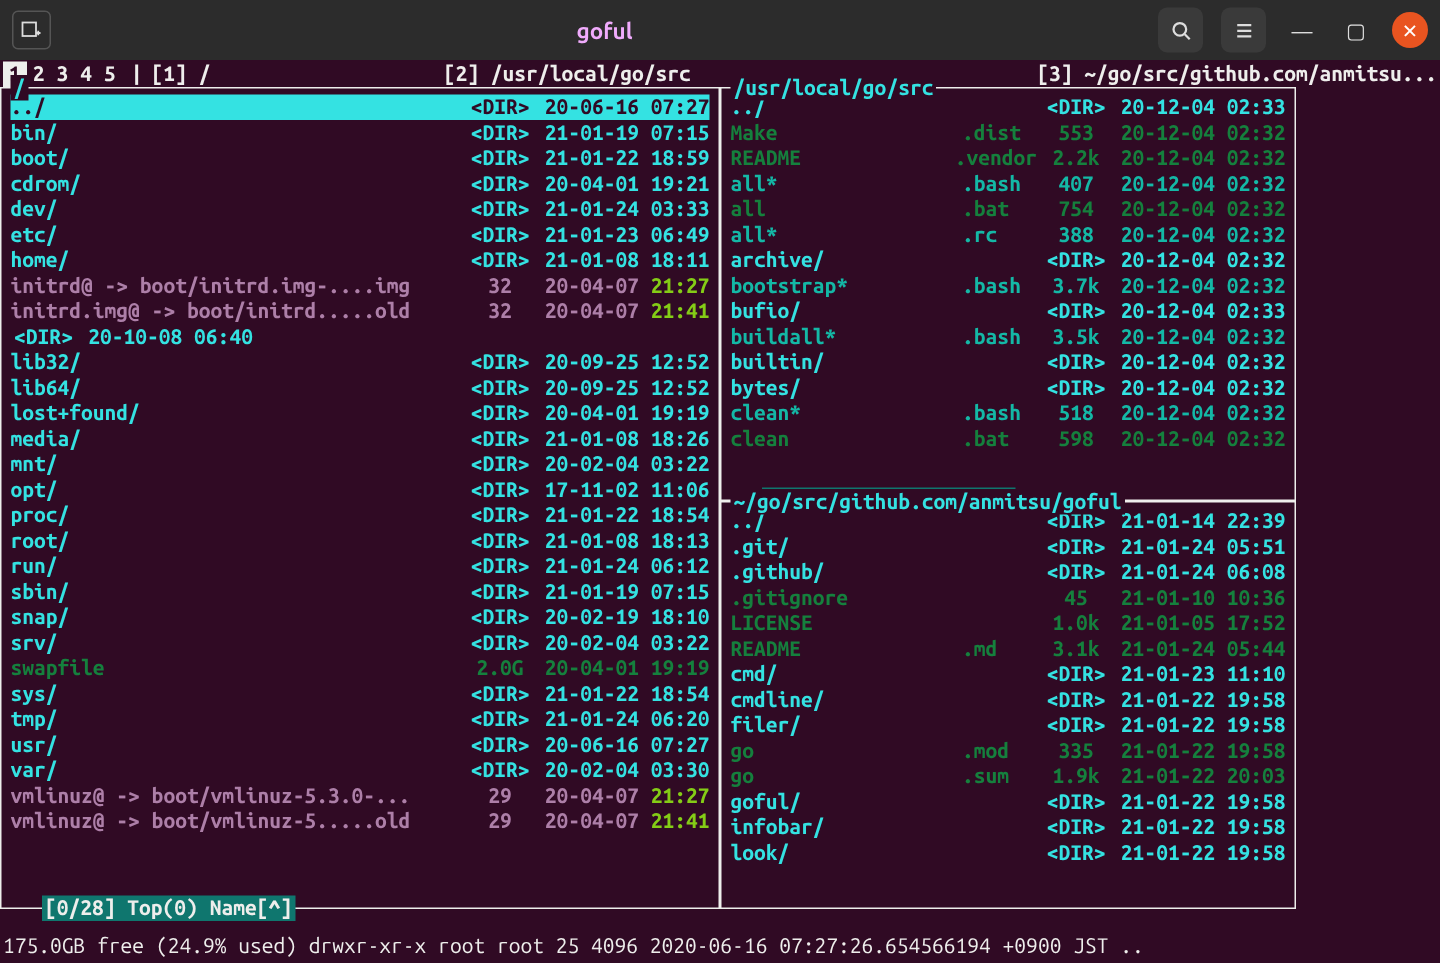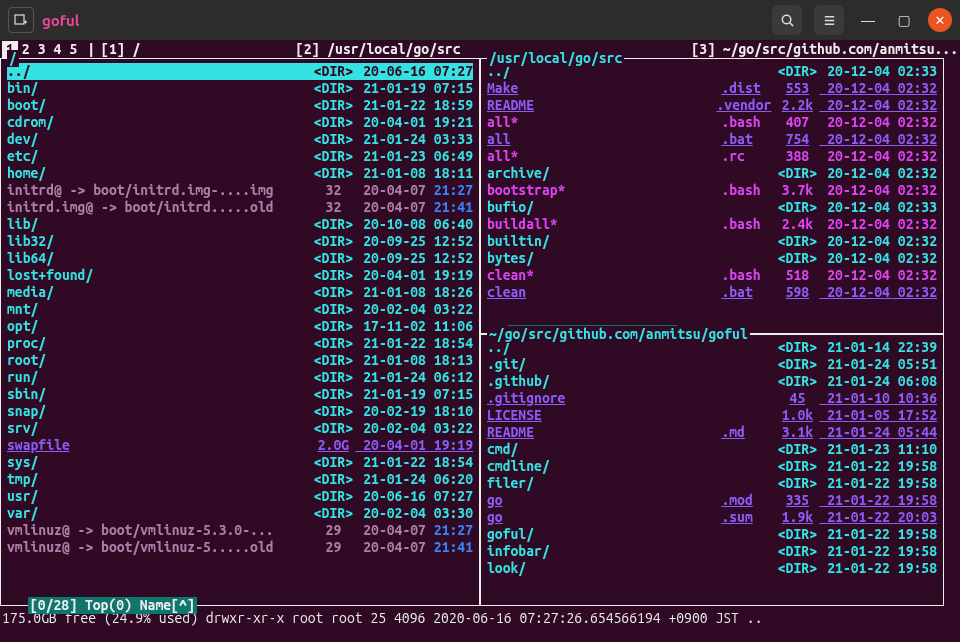--- a/index.html
+++ b/index.html
@@ -22,21 +22,21 @@
     padding: 0 8px;
     gap: 8px;
   }
   .titlebar .left-btn {
     width: 26px; height: 26px;
     border: 1px solid #555;
     border-radius: 4px;
     display:flex;align-items:center;justify-content:center;
     color:#ddd;font-size:13px;
   }
-  .titlebar .title { flex: 1; color: #ec4899; font-weight: bold; font-family: Ubuntu, sans-serif; font-size: 15px; }
+  .titlebar .title { flex: 1; text-align: center; color: #f0abfc; font-weight: bold; font-family: Ubuntu, sans-serif; font-size: 15px; }
   .titlebar .right { display: flex; gap: 12px; align-items: center; }
   .circle-btn {
     width: 30px; height: 30px; border-radius: 6px;
     background: #3a3a3a; display:flex;align-items:center;justify-content:center;
     color:#ddd; font-size:16px;
   }
   .win-btn { width:24px; text-align:center; color:#ddd; font-size:14px; font-family: sans-serif; }
   .close-btn { width:24px;height:24px;border-radius:12px;background:#e95420;color:#fff;display:flex;align-items:center;justify-content:center;font-size:13px;font-family:sans-serif; }
   
   .tabbar {
@@ -46,21 +46,21 @@
     padding: 0 2px;
     font-weight: bold;
   }
   .tabbar .tab { padding: 0 4px; }
   .tabbar .tab.current { background: #eeeeec; color: #300a24; }
   .tabbar .sep { padding: 0 6px; }
   .tabbar .spacer { flex:1; }
   
   .panels { display: flex; height: 548px; }
   .left-col { width: 480px; display:flex; flex-direction:column; }
-  .right-col { width: 464px; display:flex; flex-direction:column; }
+  .right-col { width: 384px; display:flex; flex-direction:column; }
   .panel {
     border: 1px solid #eeeeec;
     position: relative;
     padding: 2px 6px 0 6px;
   }
   .panel .path-label {
     position: absolute;
     top: -9px;
     left: 6px;
     background: #300a24;
@@ -73,44 +73,44 @@
     white-space: pre;
     font-weight: bold;
   }
   .row .name { flex: 1; overflow: hidden; }
   .row .ext { min-width: 54px; padding-right: 4px; }
   .row .size { text-align: center; min-width: 44px; }
   .row .date { min-width: 68px; text-align: right; }
   .row .time { min-width: 46px; text-align: right; }
   .row.selected { background: #34e2e2; color: #300a24; }
   .c-cyan { color: #34e2e2; }
-  .c-red { color: #d946ef; }
-  .c-white { color: #8b5cf6; text-decoration: underline; }
+  .c-red { color: #14b8a6; }
+  .c-white { color: #15803d; }
   .c-magenta { color: #ad7fa8; }
-  .c-darkmag { color: #3b82f6; }
+  .c-darkmag { color: #84cc16; }
   .panel-status {
     position: absolute;
     bottom: -9px;
     left: 4px;
     background: #0f766e;
     padding: 0 2px;
     font-weight: bold;
     margin-left: 23px;
   }
   .left-panel { flex: 1; position: relative; }
   .right-top { height: 276px; position: relative; }
   .right-bottom { flex: 1; position: relative; margin-top: 0px; }
   
   .statusline {
     height: 18px;
     padding: 0 2px;
     color: #eeeeec;
     font-weight: normal;
     white-space: pre;
-    margin-top: 4px;
+    margin-top: 16px;
   }
 </style>
 </head>
 <body>
 
 <div class="titlebar">
   <div class="left-btn">
     <svg width="14" height="14" viewBox="0 0 14 14">
         <rect x="1" y="2" width="9" height="9" fill="none" stroke="#ddd" stroke-width="1.2"></rect>
         <line x1="10" y1="9" x2="13" y2="9" stroke="#ddd" stroke-width="1.2"></line>
@@ -159,21 +159,21 @@
       <ul id="left-list">
           <li class="row selected"><span class="name">../</span><span class="size ">&lt;DIR&gt;</span><span class="date"> 20-06-16</span><span class="time "> 07:27</span></li>
           <li class="row c-cyan"><span class="name">bin/</span><span class="size ">&lt;DIR&gt;</span><span class="date"> 21-01-19</span><span class="time "> 07:15</span></li>
           <li class="row c-cyan"><span class="name">boot/</span><span class="size ">&lt;DIR&gt;</span><span class="date"> 21-01-22</span><span class="time "> 18:59</span></li>
           <li class="row c-cyan"><span class="name">cdrom/</span><span class="size ">&lt;DIR&gt;</span><span class="date"> 20-04-01</span><span class="time "> 19:21</span></li>
           <li class="row c-cyan"><span class="name">dev/</span><span class="size ">&lt;DIR&gt;</span><span class="date"> 21-01-24</span><span class="time "> 03:33</span></li>
           <li class="row c-cyan"><span class="name">etc/</span><span class="size ">&lt;DIR&gt;</span><span class="date"> 21-01-23</span><span class="time "> 06:49</span></li>
           <li class="row c-cyan"><span class="name">home/</span><span class="size ">&lt;DIR&gt;</span><span class="date"> 21-01-08</span><span class="time "> 18:11</span></li>
           <li class="row c-magenta"><span class="name">initrd@ -&gt; boot/initrd.img-....img</span><span class="size c-magenta">32</span><span class="date"> 20-04-07</span><span class="time c-darkmag"> 21:27</span></li>
           <li class="row c-magenta"><span class="name">initrd.img@ -&gt; boot/initrd.....old</span><span class="size c-magenta">32</span><span class="date"> 20-04-07</span><span class="time c-darkmag"> 21:41</span></li>
-          <li class="row c-cyan"><span class="name">lib/</span><span class="size ">&lt;DIR&gt;</span><span class="date"> 20-10-08</span><span class="time "> 06:40</span></li>
+          <li class="row c-cyan"><span class="size ">&lt;DIR&gt;</span><span class="date"> 20-10-08</span><span class="time "> 06:40</span></li>
           <li class="row c-cyan"><span class="name">lib32/</span><span class="size ">&lt;DIR&gt;</span><span class="date"> 20-09-25</span><span class="time "> 12:52</span></li>
           <li class="row c-cyan"><span class="name">lib64/</span><span class="size ">&lt;DIR&gt;</span><span class="date"> 20-09-25</span><span class="time "> 12:52</span></li>
           <li class="row c-cyan"><span class="name">lost+found/</span><span class="size ">&lt;DIR&gt;</span><span class="date"> 20-04-01</span><span class="time "> 19:19</span></li>
           <li class="row c-cyan"><span class="name">media/</span><span class="size ">&lt;DIR&gt;</span><span class="date"> 21-01-08</span><span class="time "> 18:26</span></li>
           <li class="row c-cyan"><span class="name">mnt/</span><span class="size ">&lt;DIR&gt;</span><span class="date"> 20-02-04</span><span class="time "> 03:22</span></li>
           <li class="row c-cyan"><span class="name">opt/</span><span class="size ">&lt;DIR&gt;</span><span class="date"> 17-11-02</span><span class="time "> 11:06</span></li>
           <li class="row c-cyan"><span class="name">proc/</span><span class="size ">&lt;DIR&gt;</span><span class="date"> 21-01-22</span><span class="time "> 18:54</span></li>
           <li class="row c-cyan"><span class="name">root/</span><span class="size ">&lt;DIR&gt;</span><span class="date"> 21-01-08</span><span class="time "> 18:13</span></li>
           <li class="row c-cyan"><span class="name">run/</span><span class="size ">&lt;DIR&gt;</span><span class="date"> 21-01-24</span><span class="time "> 06:12</span></li>
           <li class="row c-cyan"><span class="name">sbin/</span><span class="size ">&lt;DIR&gt;</span><span class="date"> 21-01-19</span><span class="time "> 07:15</span></li>
@@ -196,21 +196,21 @@
       <ul id="right-top-list">
           <li class="row c-cyan"><span class="name">../</span><span class="ext"></span><span class="size ">&lt;DIR&gt;</span><span class="date"> 20-12-04</span><span class="time "> 02:33</span></li>
           <li class="row c-white"><span class="name">Make</span><span class="ext">.dist</span><span class="size ">553</span><span class="date"> 20-12-04</span><span class="time "> 02:32</span></li>
           <li class="row c-white"><span class="name">README</span><span class="ext">.vendor</span><span class="size ">2.2k</span><span class="date"> 20-12-04</span><span class="time "> 02:32</span></li>
           <li class="row c-red"><span class="name">all*</span><span class="ext">.bash</span><span class="size ">407</span><span class="date"> 20-12-04</span><span class="time "> 02:32</span></li>
           <li class="row c-white"><span class="name">all</span><span class="ext">.bat</span><span class="size ">754</span><span class="date"> 20-12-04</span><span class="time "> 02:32</span></li>
           <li class="row c-red"><span class="name">all*</span><span class="ext">.rc</span><span class="size ">388</span><span class="date"> 20-12-04</span><span class="time "> 02:32</span></li>
           <li class="row c-cyan"><span class="name">archive/</span><span class="ext"></span><span class="size ">&lt;DIR&gt;</span><span class="date"> 20-12-04</span><span class="time "> 02:32</span></li>
           <li class="row c-red"><span class="name">bootstrap*</span><span class="ext">.bash</span><span class="size ">3.7k</span><span class="date"> 20-12-04</span><span class="time "> 02:32</span></li>
           <li class="row c-cyan"><span class="name">bufio/</span><span class="ext"></span><span class="size ">&lt;DIR&gt;</span><span class="date"> 20-12-04</span><span class="time "> 02:33</span></li>
-          <li class="row c-red"><span class="name">buildall*</span><span class="ext">.bash</span><span class="size ">2.4k</span><span class="date"> 20-12-04</span><span class="time "> 02:32</span></li>
+          <li class="row c-red"><span class="name">buildall*</span><span class="ext">.bash</span><span class="size ">3.5k</span><span class="date"> 20-12-04</span><span class="time "> 02:32</span></li>
           <li class="row c-cyan"><span class="name">builtin/</span><span class="ext"></span><span class="size ">&lt;DIR&gt;</span><span class="date"> 20-12-04</span><span class="time "> 02:32</span></li>
           <li class="row c-cyan"><span class="name">bytes/</span><span class="ext"></span><span class="size ">&lt;DIR&gt;</span><span class="date"> 20-12-04</span><span class="time "> 02:32</span></li>
           <li class="row c-red"><span class="name">clean*</span><span class="ext">.bash</span><span class="size ">518</span><span class="date"> 20-12-04</span><span class="time "> 02:32</span></li>
           <li class="row c-white"><span class="name">clean</span><span class="ext">.bat</span><span class="size ">598</span><span class="date"> 20-12-04</span><span class="time "> 02:32</span></li>
         </ul>
       <div class="panel-status">[0/67] Top(0) Name[^]</div>
     </div>
     <div class="panel right-bottom">
       <div class="path-label c-cyan">~/go/src/github.com/anmitsu/goful</div>
       <ul id="right-bottom-list">

